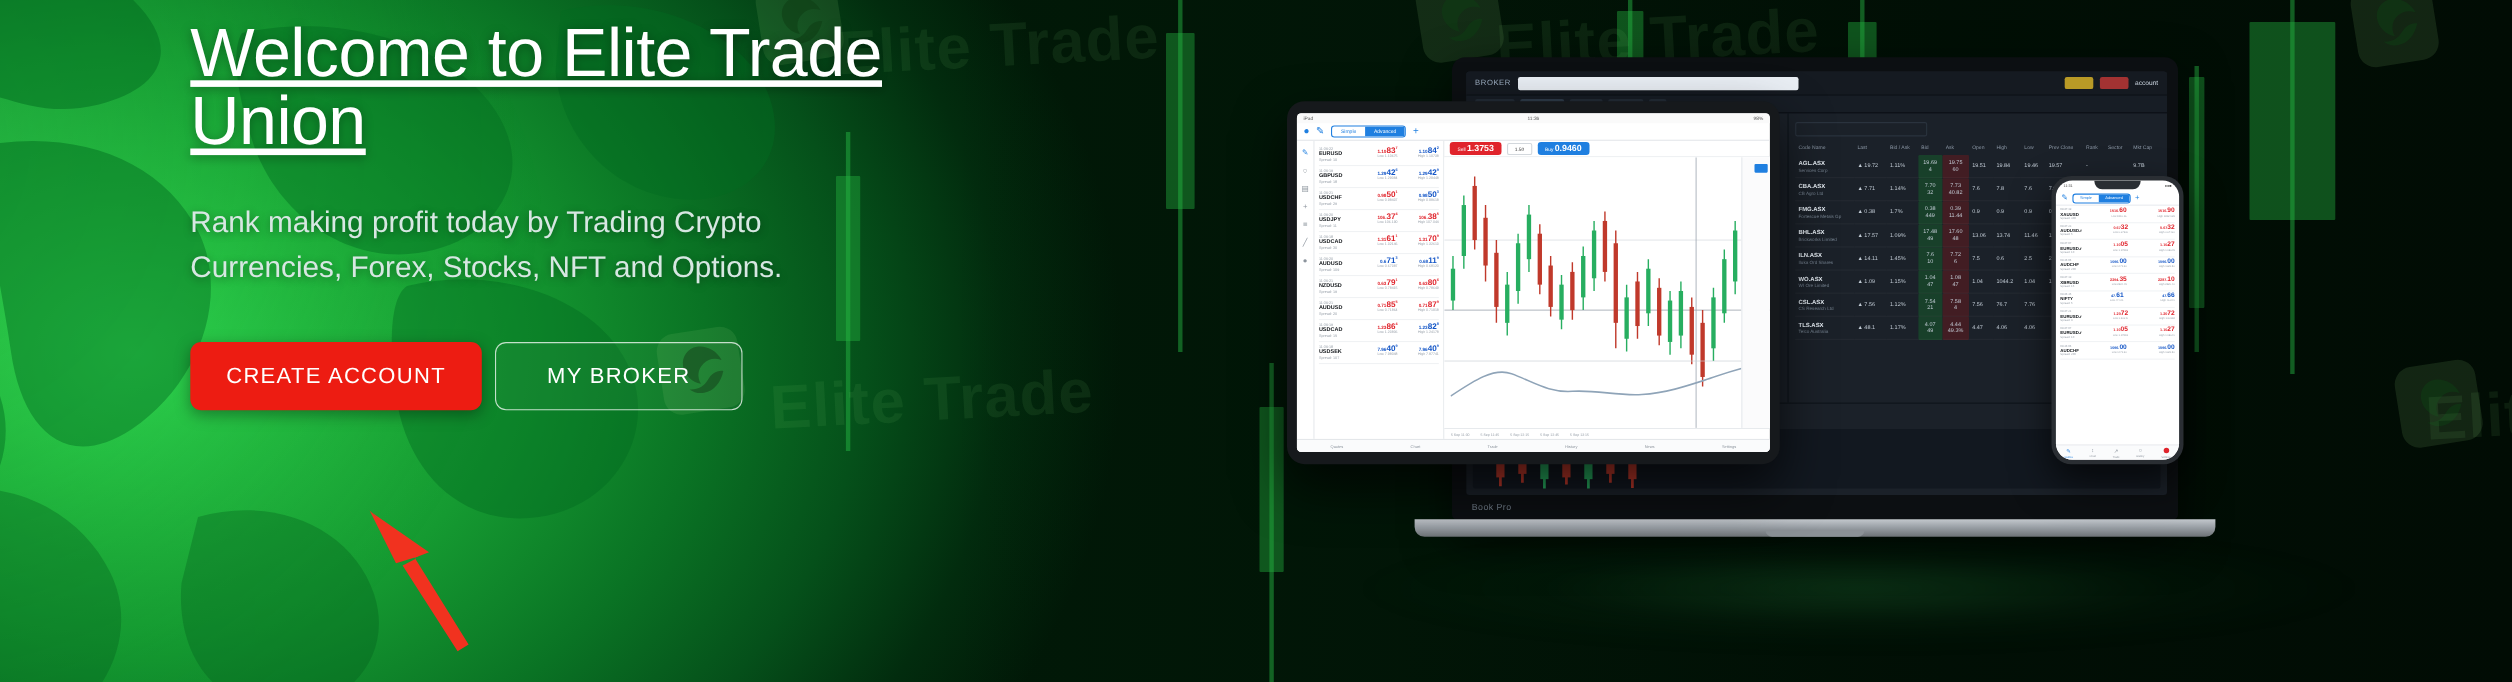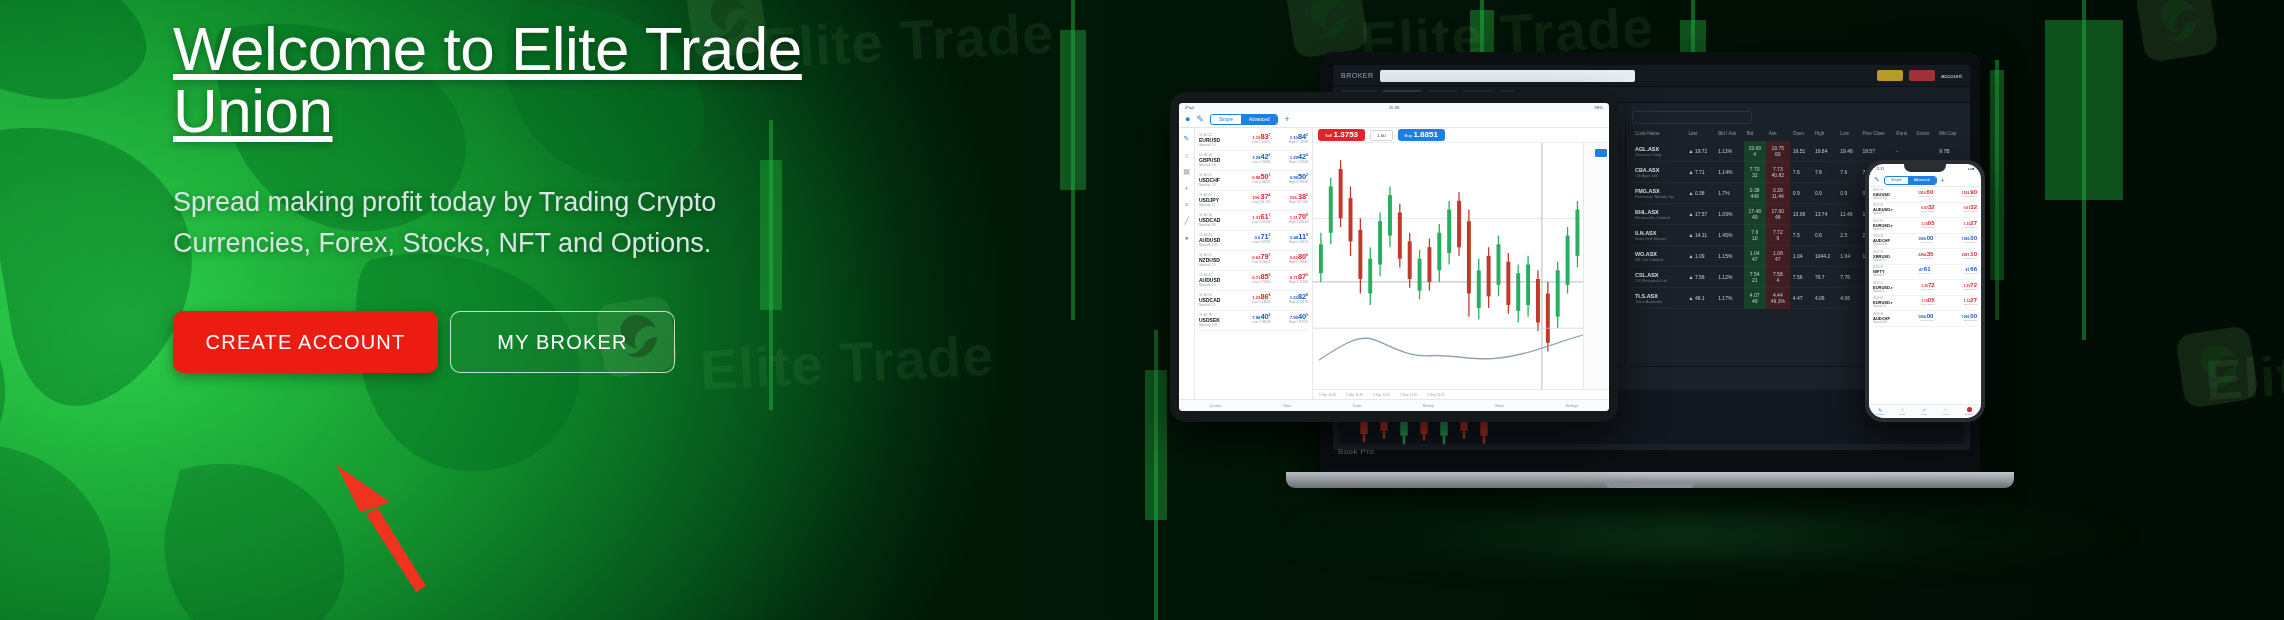--- a/index.html
+++ b/index.html
@@ -259,21 +259,21 @@
     height:16px;
     background:linear-gradient(180deg,#c3c8cd 0%, #9aa0a6 45%, #6d7276 100%);
     border-radius:0 0 9px 9px;
   }
   .laptop .notch {
     position:absolute; left:50%; transform:translateX(-50%);
     bottom:-16px; width:90px; height:6px;
     background:#8b9196; border-radius:0 0 6px 6px;
   }
   .lap-word {
-    position:absolute; left:18px; bottom:16px;
+    position:absolute; left:18px; bottom:6px;
     font-size:8px; color:#6e7a86; letter-spacing:.4px;
   }
 
   
   .tablet {
     position:absolute; left:-10px; top:92px;
     width:448px; height:330px;
     background:#16191c;
     border-radius:16px;
     padding:11px 9px;
@@ -519,21 +519,21 @@
       </svg>
   </div>
 
   <div class="wm-word" style="left:760px; top:8px;">Elite Trade</div>
   <div class="wm-word" style="left:1360px; top:2px;">Elite Trade</div>
   <div class="wm-word" style="left:700px; top:330px;">Elite Trade</div>
   <div class="wm-word" style="left:2205px; top:340px;">Elite Trade</div>
 
   <div class="copy">
     <div class="headline">Welcome to Elite Trade Union</div>
-    <div class="subline">Spread making profit today by Trading Crypto Currencies, Forex, Stocks, NFT and Options.</div>
+    <div class="subline">Rank making profit today by Trading Crypto Currencies, Forex, Stocks, NFT and Options.</div>
 
     <div class="btn-row">
       <div class="btn btn-primary">CREATE ACCOUNT</div>
       <div class="btn btn-outline">MY BROKER</div>
     </div>
   </div>
 
   <div class="arrow">
     <svg viewBox="0 0 110 150">
       <path d="M8 6 L48 48 L36 54 L86 132 L96 126 L47 47 L60 42 Z" fill="#f1321f"></path>
@@ -983,21 +983,21 @@
 
           <div class="t-chartwrap">
             <div class="t-chart-top">
               <div class="tag sell">
                 <span>Sell</span>
                 <span class="big">1.3753</span>
               </div>
               <div class="lotbox">1.50</div>
               <div class="tag buy">
                 <span>Buy</span>
-                <span class="big">1.8851</span>
+                <span class="big">0.9460</span>
               </div>
             </div>
 
             <div class="t-chart">
               <svg viewBox="0 0 300 170" preserveAspectRatio="none">
                 <line x1="0" y1="52" x2="300" y2="52" stroke="#d9dde2" stroke-width=".6"></line>
                 <line x1="0" y1="96" x2="300" y2="96" stroke="#9aa3ad" stroke-width=".6"></line>
                 <line x1="232" y1="0" x2="232" y2="170" stroke="#9aa3ad" stroke-width=".6"></line>
                 <g stroke-width="1.3">
                   <line x1="8" y1="62" x2="8" y2="96" stroke="#27ae60"></line>

